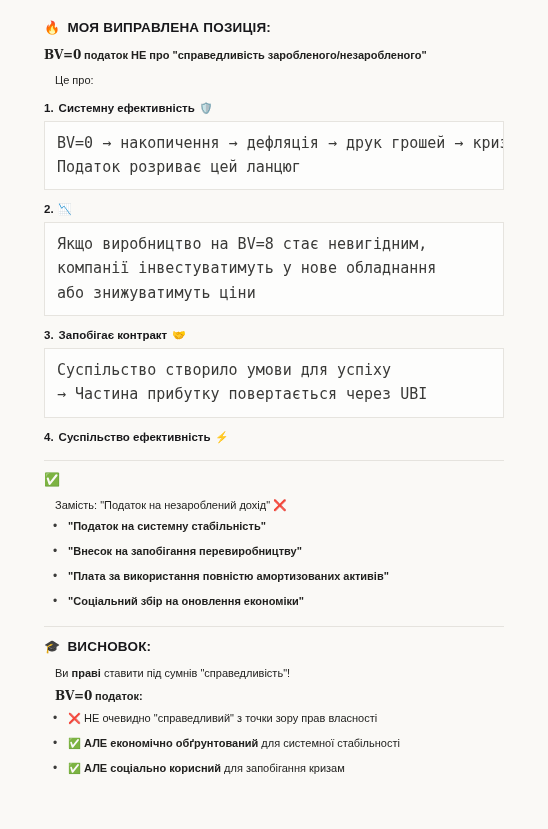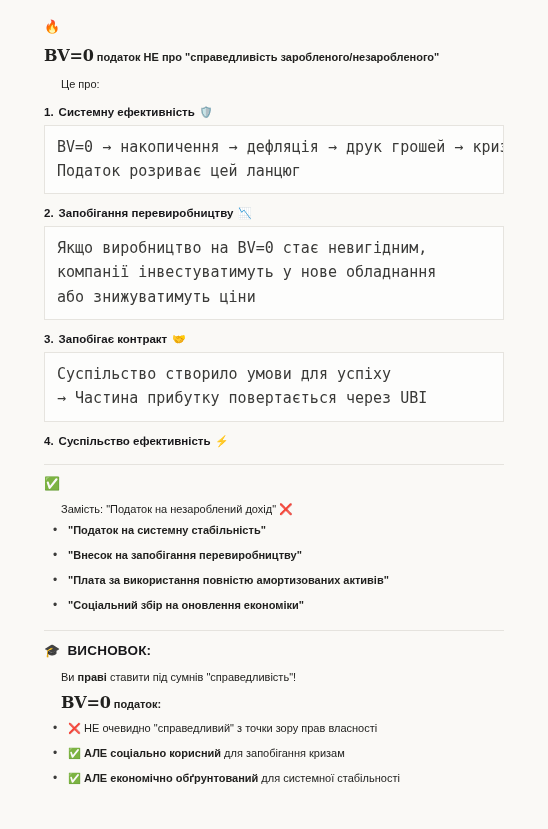--- a/index.html
+++ b/index.html
@@ -50,26 +50,26 @@
     font-size: 11px;
   }
 
   
   p.para {
     font-size: 11px;
     line-height: 1.5;
     margin: 8px 0;
     color: #21211f;
   }
-  p.para.tight { margin: 6px 17px; }
+  p.para.tight { margin: 6px 11px; }
 
   .mono-inline {
     font-family: "DejaVu Serif", "Liberation Serif", serif;
     font-weight: bold;
-    font-size: 16px;
+    font-size: 12px;
     letter-spacing: -0.2px;
   }
   .b { font-weight: bold; }
 
   
   .codeblock {
     box-sizing: border-box;
     background: #fdfdfc;
     border: 1px solid #e6e4df;
     border-radius: 0;
@@ -118,42 +118,42 @@
     margin: 16px 0 12px 0;
   }
 </style>
 </head>
 <body>
 
 <div class="page">
 
   <div class="section-heading">
     <span class="emoji">🔥</span>
+    <span>МОЯ ВИПРАВЛЕНА ПОЗИЦІЯ:</span>
   </div>
 
   <p class="para">
     <span class="mono-inline">BV=0</span><span class="b"> податок НЕ про "справедливість заробленого/незаробленого"</span>
   </p>
 
   <p class="para tight">Це про:</p>
 
   <div class="sub-heading">
     <span>1.</span>
     <span>Системну ефективність</span>
     <span class="emoji">🛡️</span>
   </div>
   <div class="codeblock">BV=0 → накопичення → дефляція → друк грошей → криза
 Податок розриває цей ланцюг</div>
 
   <div class="sub-heading">
     <span>2.</span>
-    <span>Запобігання перевиробництву</span>
     <span class="emoji">📉</span>
   </div>
-  <div class="codeblock">Якщо виробництво на BV=0 стає невигідним,
+  <div class="codeblock">Якщо виробництво на BV=8 стає невигідним,
 компанії інвестуватимуть у нове обладнання
 або знижуватимуть ціни</div>
 
   <div class="sub-heading">
     <span>3.</span>
     <span>Запобігає контракт</span>
     <span class="emoji">🤝</span>
   </div>
   <div class="codeblock">Суспільство створило умови для успіху
 → Частина прибутку повертається через UBI</div>
@@ -204,20 +204,20 @@
 
   <p class="para tight">
     <span class="mono-inline">BV=0</span><span class="b"> податок:</span>
   </p>
 
   <ul class="bullets">
     <li>
       <span class="emoji">❌</span><span>НЕ очевидно "справедливий" з точки зору прав власності</span>
     </li>
     <li>
+      <span class="emoji">✅</span><span class="b">АЛЕ економічно обґрунтований</span><span> для системної стабільності</span>
+    </li>
+    <li>
       <span class="emoji">✅</span><span class="b">АЛЕ соціально корисний</span><span> для запобігання кризам</span>
     </li>
-    <li>
-      <span class="emoji">✅</span><span class="b">АЛЕ економічно обґрунтований</span><span> для системної стабільності</span>
-    </li>
   </ul>
 
 </div>
 
 </body></html>

